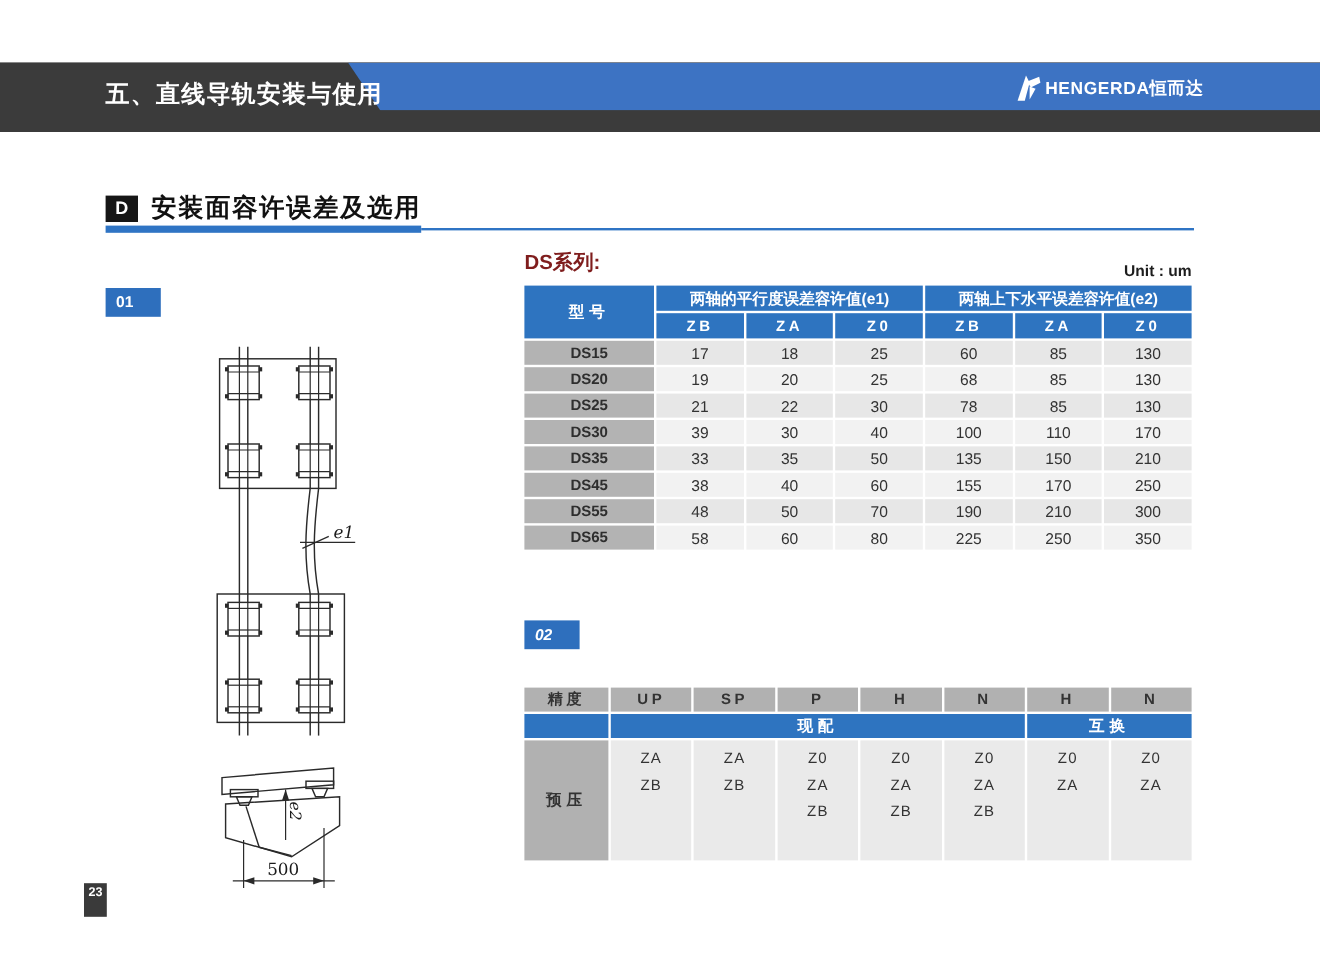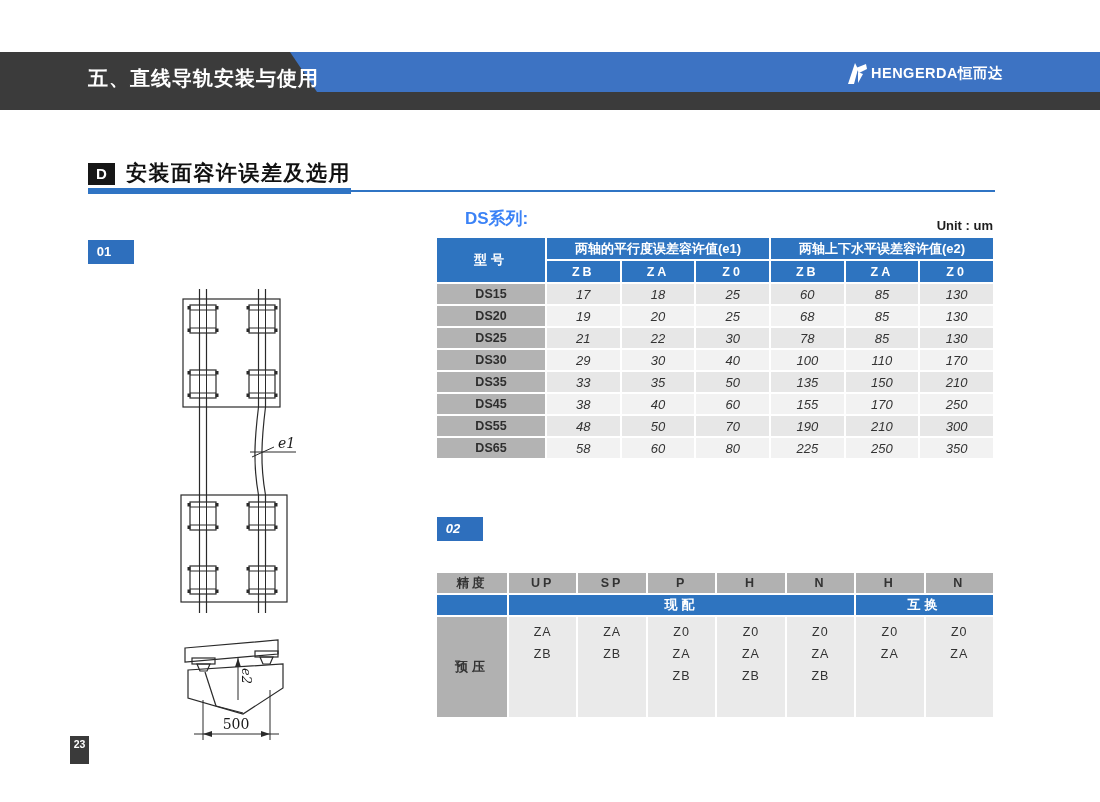--- a/index.html
+++ b/index.html
@@ -18,21 +18,21 @@
   .logo-text { font-size:14.5px; font-weight:bold; letter-spacing:0.5px; }
 
   
   .sec-letter { position:absolute; left:88px; top:163px; width:27px; height:22px; background:#161616;
                 color:#fff; font-size:15px; font-weight:bold; text-align:center; line-height:22px; }
   .sec-title { position:absolute; left:126px; top:159px; font-size:21px; font-weight:bold; color:#111;
                letter-spacing:1.5px; }
   .underline-thick { position:absolute; left:88px; top:188px; width:263px; height:6px; background:#2f74c4; }
   .underline-thin  { position:absolute; left:351px; top:190px; width:644px; height:2px; background:#2f74c4; }
 
-  .series-label { position:absolute; left:437px; top:207px; font-size:17px; font-weight:bold; color:#3b82f6;margin-left:28px; }
+  .series-label { position:absolute; left:437px; top:207px; font-size:17px; font-weight:bold; color:#7f1d1d; }
   .unit-label { position:absolute; left:880px; top:218px; width:113px; text-align:right; font-size:13px;
                 color:#1d1d1d; font-weight:bold; }
 
   
   .badge { position:absolute; height:24px; background:#2e6fbd; }
   .badge span { display:block; width:32px; text-align:center; color:#fff; font-size:13px; font-weight:bold;
                 line-height:24px; }
   .black-banner { position:absolute; height:24px; background:#282828;
                   clip-path:polygon(0 0,100% 0,100% 100%,15px 100%);
                   color:#fff; font-size:14px; font-weight:bold; letter-spacing:1.5px; line-height:24px;
@@ -42,21 +42,21 @@
   #banner02-badge { left:437px; top:517px; width:46px;font-style:italic; }
   #banner02-black { left:467px; top:517px; width:274px; }
 
   
   table.dtable { position:absolute; border-collapse:separate; border-spacing:2px; table-layout:fixed; }
   table.dtable th, table.dtable td { padding:0; text-align:center; overflow:hidden; }
   #ds-table { left:435px; top:236px; width:560px; }
   #ds-table th.blue { background:#2e74c0; color:#fff; font-size:13px; font-weight:bold; height:21px; }
   #ds-table th.sub { letter-spacing:3px; font-size:12.5px; }
   #ds-table td.model { background:#b3b3b3; color:#2e2e2e; font-weight:bold; font-size:12.5px; height:17px; }
-  #ds-table td.val { background:#e7e7e7; color:#333; font-size:13px; height:20px;font-style:italic; }
+  #ds-table td.val { background:#e7e7e7; color:#333; font-size:13px; height:20px; }
   #ds-table tbody tr:nth-child(even) td.val { background:#f2f2f2; }
 
   #ix-table { left:435px; top:571px; width:560px; }
   #ix-table th.blue { background:#2e74c0; color:#fff; font-size:13px; font-weight:bold; height:20px;
                       letter-spacing:4px; }
   #ix-table th.gray { background:#b1b1b1; color:#333; font-weight:bold; font-size:12.5px; height:20px;
                       letter-spacing:3px; }
   #ix-table td.preload-label { background:#b1b1b1; color:#333; font-weight:bold; font-size:13px;
                                letter-spacing:4px; vertical-align:middle; }
   #ix-table td.body { background:#eaeaea; color:#333; font-size:12.5px; vertical-align:top; height:96px;
@@ -151,21 +151,21 @@
           <td class="model">DS25</td>
           <td class="val">21</td>
           <td class="val">22</td>
           <td class="val">30</td>
           <td class="val">78</td>
           <td class="val">85</td>
           <td class="val">130</td>
         </tr>
         <tr>
           <td class="model">DS30</td>
-          <td class="val">29</td>
+          <td class="val">39</td>
           <td class="val">30</td>
           <td class="val">40</td>
           <td class="val">100</td>
           <td class="val">110</td>
           <td class="val">170</td>
         </tr>
         <tr>
           <td class="model">DS35</td>
           <td class="val">33</td>
           <td class="val">35</td>

